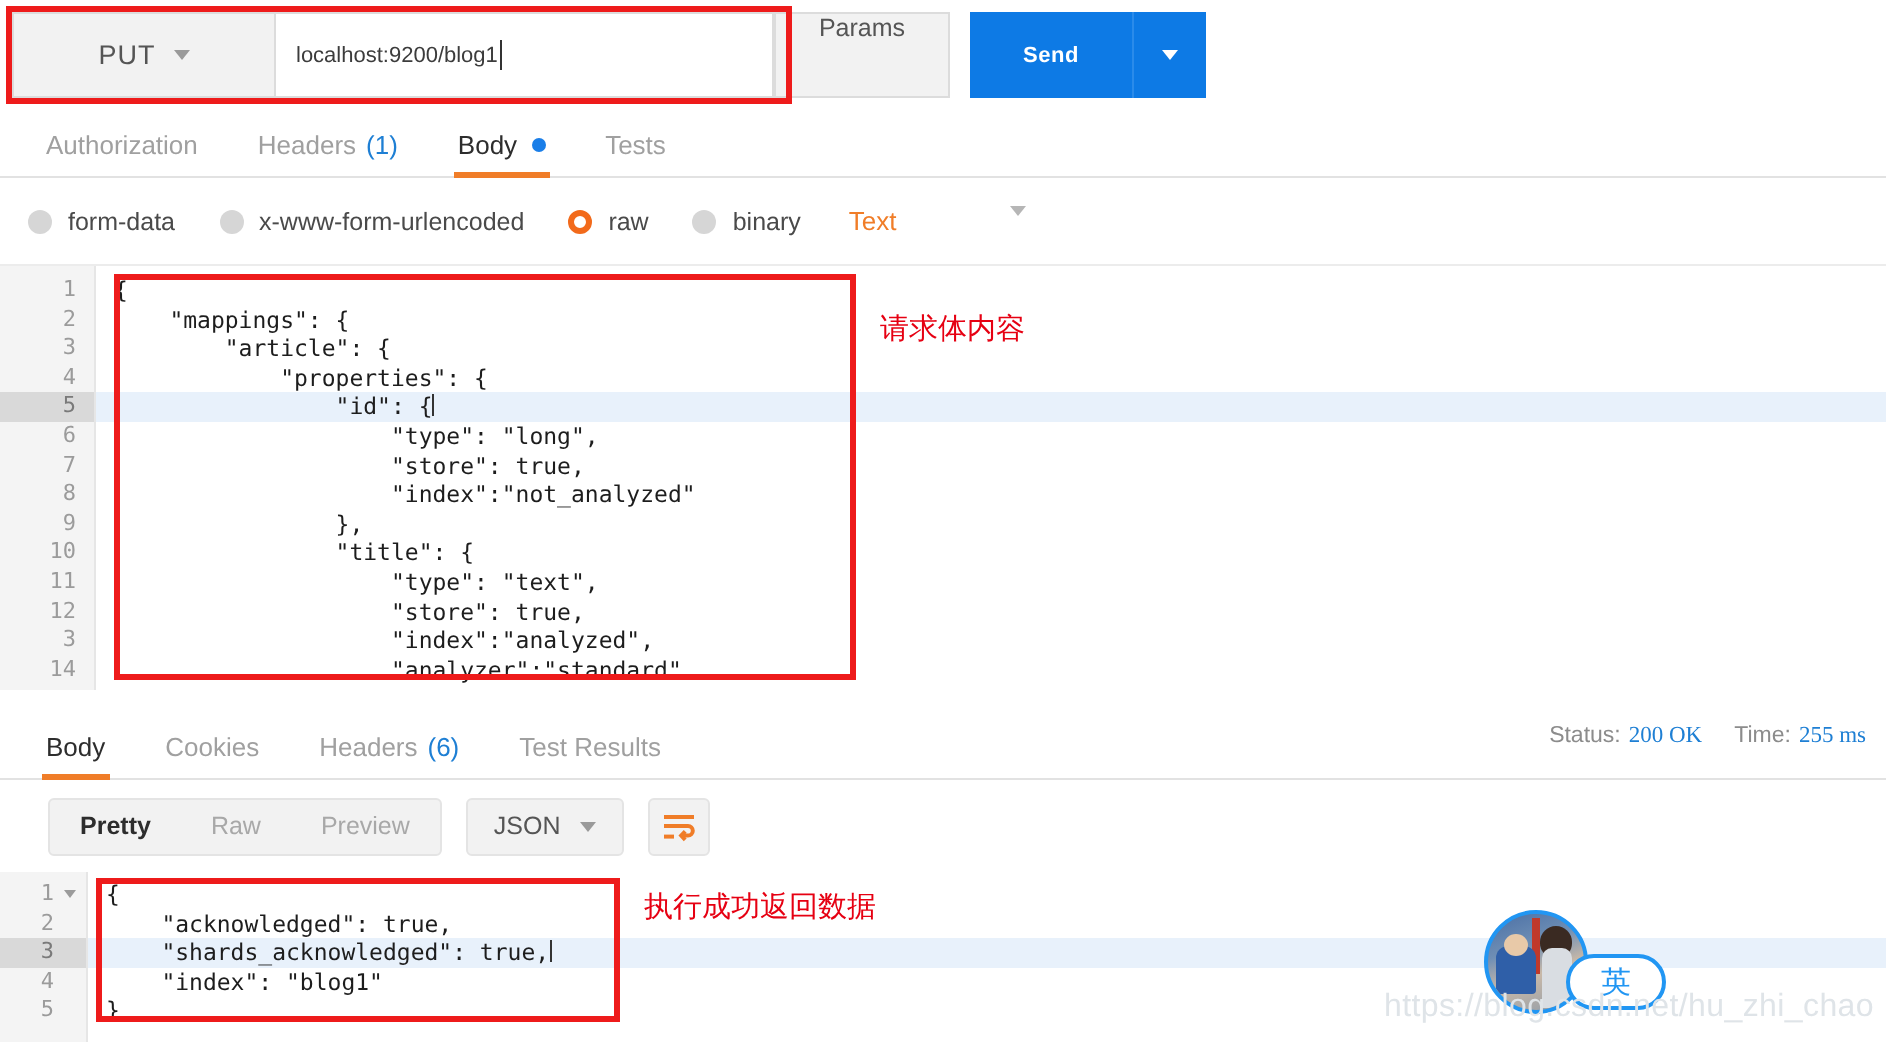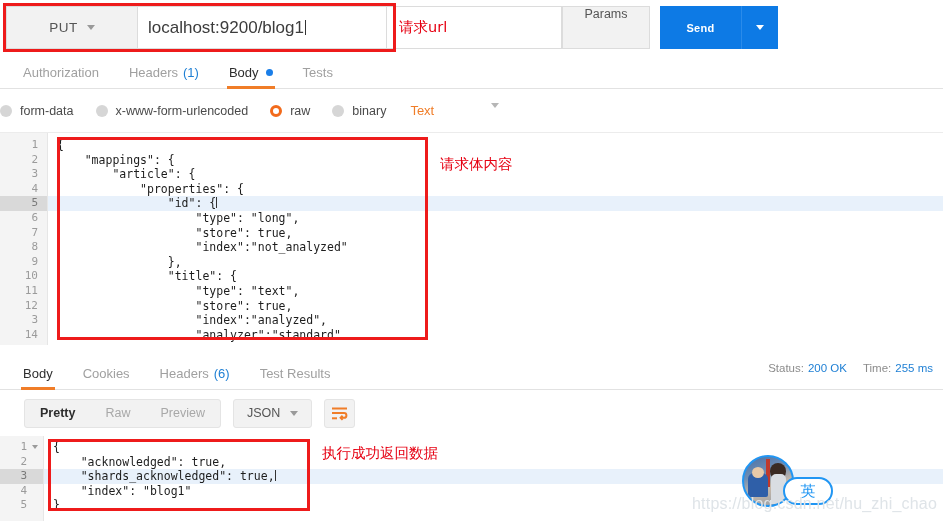--- a/index.html
+++ b/index.html
@@ -24,21 +24,21 @@
     font-size: 13.5px; color: #555; letter-spacing: .5px;
   }
   .method-label { margin-right: 9px; }
   .caret {
     width: 0; height: 0; border-left: 4.5px solid transparent;
     border-right: 4.5px solid transparent; border-top: 5px solid #9a9a9a;
   }
   .url-input {
     flex: 0 0 250px; margin: 6px 0; background: #fff;
     border: 1px solid #dcdcdc; display: flex; align-items: center;
-    padding-left: 10px; font-size: 17px; color: #3c3c3c; position: relative;
+    padding-left: 10px; font-size: 11px; color: #3c3c3c; position: relative;
   }
   .caret-bar {
     display: inline-block; width: 1px; height: 15px;
     background: #333; margin-left: 1px;
   }
   .annot-zone {
     flex: 1; margin: 6px 0; border: 1px solid #dcdcdc; border-left: none;
     background: #fff; display: flex; align-items: center; padding-left: 12px;
   }
   .annot-red {
@@ -85,21 +85,21 @@
   }
   .count-blue { color: #1e7fd4; margin-left: 5px; }
   .blue-dot {
     width: 7px; height: 7px; border-radius: 50%;
     background: #1a7ee8; margin-left: 7px;
   }
 
   
   .body-types {
     position: absolute; left: 0; top: 89px; width: 943px; height: 44px;
-    display: flex; align-items: center; 
+    display: flex; align-items: center; padding-left: 14px;
     border-bottom: 1px solid #ececec; background: #fff;
   }
   .radio-item { display: flex; align-items: center; margin-right: 22px; }
   .radio {
     width: 12px; height: 12px; border-radius: 50%;
     background: #d6d6d6; margin-right: 8px; flex: none;
   }
   .radio.on { background: #fff; border: 3px solid #f26a1b; width: 12px; height: 12px; }
   .radio-label { font-size: 12.5px; color: #4a4a4a; }
   .text-select { display: flex; align-items: flex-start; margin-left: 2px; gap: 48px; }
@@ -135,21 +135,21 @@
   
   .res-tabs {
     position: absolute; left: 0; top: 355px; width: 943px; height: 35px;
     display: flex; align-items: flex-end; border-bottom: 1px solid #e2e2e2;
     padding-left: 8px;
   }
   .res-meta {
     position: absolute; right: 10px; top: 362px;
     font-size: 11.5px; color: #8c8c8c; display: flex; gap: 16px;
   }
-  .res-meta b { color: #1e7fd4; font-weight: normal; margin-left: 4px; }
+  .res-meta b { color: #1e7fd4; font-weight: normal; margin-left: 4px; font-family: Liberation Serif, serif; }
 
   .res-toolbar {
     position: absolute; left: 0; top: 390px; width: 943px; height: 46px;
     display: flex; align-items: center; padding-left: 24px; background: #fff;
   }
   .seg {
     display: flex; background: #f2f2f2; border: 1px solid #e4e4e4;
     border-radius: 3px; height: 29px; align-items: stretch;
   }
   .seg-item {
@@ -241,23 +241,20 @@
 <div id="app">
 
   <div class="url-row">
     <div class="method-box">
       <span class="method-label">PUT</span>
       <span class="caret"></span>
     </div>
     <div class="url-input" title="Enter request URL">
       <span>localhost:9200/blog1</span>
         <span class="caret-bar"></span>
-    </div>
-    <div class="annot-zone">
-      <span class="annot-red">请求url</span>
     </div>
     <div class="params-btn">
       <span>Params</span>
     </div>
     <div class="send-group">
       <div class="send-btn">
         <span>Send</span>
       </div>
       <div class="send-caret">
         <span class="caret"></span>

